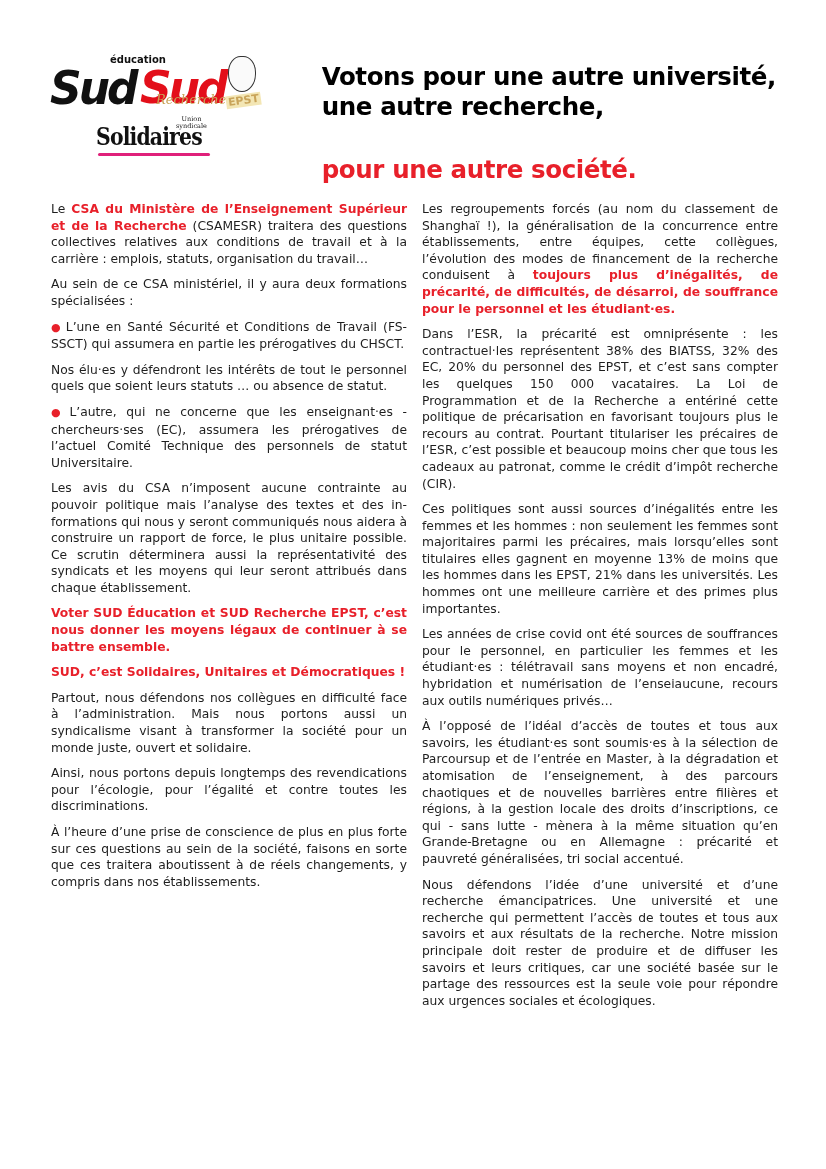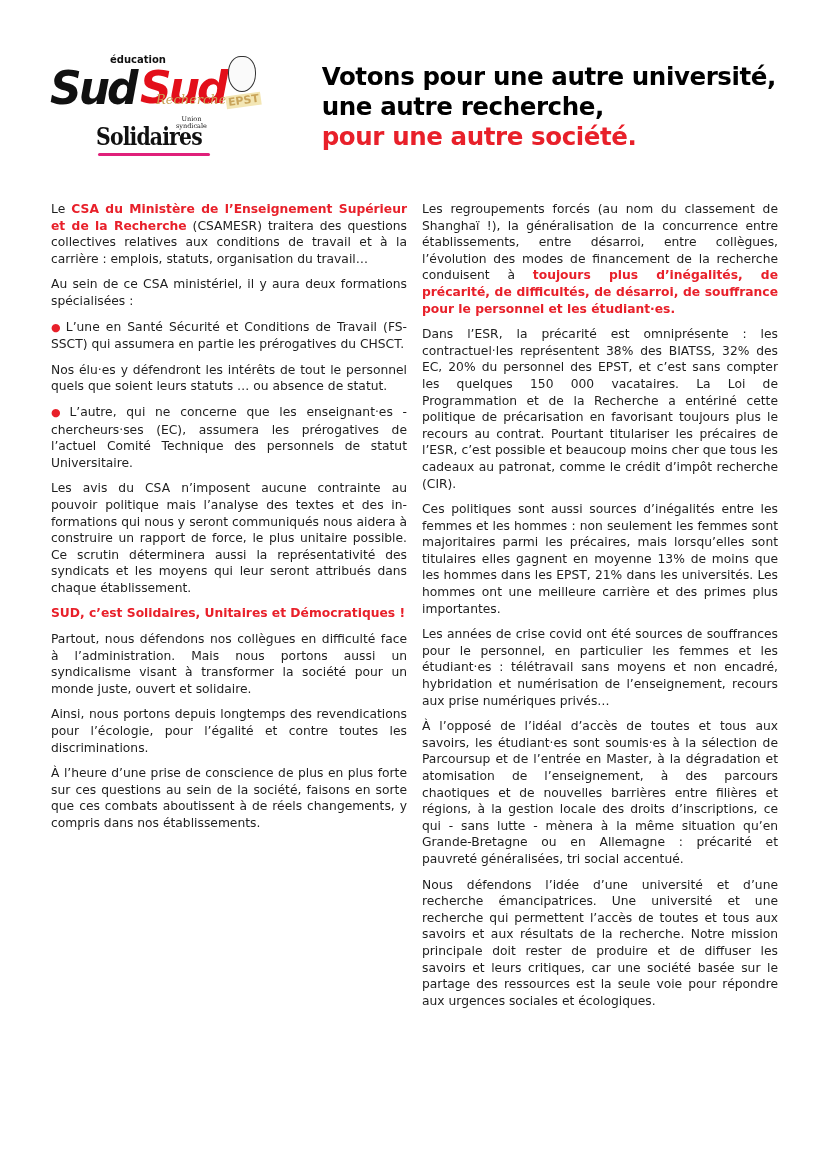--- a/index.html
+++ b/index.html
@@ -27,21 +27,21 @@
   .headline { position: absolute; right: 50px; top: 62px; text-align: left;
               font-family: "DejaVu Sans", sans-serif; font-weight: bold; font-size: 24.5px; line-height: 30px;
               letter-spacing: -0.4px; color: #000; }
   .headline .red { color: #e8202a; }
 
   .col { position: absolute; top: 201px; width: 356px; font-size: 12.3px; line-height: 16.6px;
          text-align: justify; color: #1e1e1e; }
   .col.left { left: 51px; }
   .col.right { left: 422px; }
   .col p { margin: 0 0 9px 0; hyphens: manual; }
-  .red { color: #e8202a; }
+  .red { color: #e8202a; margin-top: 33px; }
   .bold { font-weight: bold; }
   .bullet { color: #e8202a; font-size: 11px; margin-right: 3px; }
 </style>
 </head>
 <body>
 
 <div class="logo">
   <span class="logo-edu">éducation</span>
   <span class="logo-sud1">Sud</span>
   <span class="logo-sud2">Sud</span>
@@ -62,26 +62,27 @@
   <div class="red">pour une autre société.</div>
 </div>
 
 <div class="col left">
   <p><span>Le </span><span class="red bold">CSA du Ministère de l’Enseignement Supé­rieur et de la Recherche</span><span> (CSAMESR) traitera des questions collectives relatives aux conditions de travail et à la carrière : emplois, statuts, organisation du travail…</span></p>
   <p>Au sein de ce CSA ministériel, il y aura deux forma­tions spécialisées :</p>
   <p><span class="bullet">●</span><span>L’une en Santé Sécurité et Conditions de Travail (FS-SSCT) qui assumera en partie les prérogatives du CHSCT.</span></p>
   <p>Nos élu·es y défendront les intérêts de tout le per­sonnel quels que soient leurs statuts … ou absence de statut.</p>
   <p><span class="bullet">●</span><span>L’autre, qui ne concerne que les enseignant·es -chercheurs·ses (EC), assumera les prérogatives de l’actuel Comité Technique des personnels de statut Universitaire.</span></p>
   <p>Les avis du CSA n’imposent aucune contrainte au pouvoir politique mais l’analyse des textes et des in­formations qui nous y seront communiqués nous aidera à construire un rapport de force, le plus uni­taire possible. Ce scrutin déterminera aussi la repré­sentativité des syndicats et les moyens qui leur se­ront attribués dans chaque établissement.</p>
+  <p class="red bold">Voter SUD Éducation et SUD Recherche EPST, c’est nous donner les moyens légaux de conti­nuer à se battre ensemble.</p>
   <p class="red bold">SUD, c’est Solidaires, Unitaires et Démocra­tiques !</p>
   <p>Partout, nous défendons nos collègues en difficulté face à l’administration. Mais nous portons aussi un syndicalisme visant à transformer la société pour un monde juste, ouvert et solidaire.</p>
   <p>Ainsi, nous portons depuis longtemps des reven­dications pour l’écologie, pour l’égalité et contre toutes les discriminations.</p>
-  <p>À l’heure d’une prise de conscience de plus en plus forte sur ces questions au sein de la société, faisons en sorte que ces combats aboutissent à de réels changements, y compris dans nos établissements.</p>
+  <p>À l’heure d’une prise de conscience de plus en plus forte sur ces questions au sein de la société, faisons en sorte que ces traitera aboutissent à de réels changements, y compris dans nos établissements.</p>
 </div>
 
 <div class="col right">
-  <p><span>Les regroupements forcés (au nom du classement de Shanghaï !), la généralisation de la concurrence entre établissements, entre désarroi, entre collè­gues, l’évolution des modes de financement de la recherche conduisent à </span><span class="red bold">toujours plus d’inégalités, de précarité, de difficultés, de désarroi, de souf­france pour le personnel et les étudiant·es.</span></p>
+  <p><span>Les regroupements forcés (au nom du classement de Shanghaï !), la généralisation de la concurrence entre établissements, entre équipes, cette collè­gues, l’évolution des modes de financement de la recherche conduisent à </span><span class="red bold">toujours plus d’inégalités, de précarité, de difficultés, de désarroi, de souf­france pour le personnel et les étudiant·es.</span></p>
   <p>Dans l’ESR, la précarité est omniprésente : les contractuel·les représentent 38% des BIATSS, 32% des EC, 20% du personnel des EPST, et c’est sans compter les quelques 150 000 vacataires. La Loi de Programmation et de la Recherche a entériné cette politique de précarisation en favorisant toujours plus le recours au contrat. Pourtant titulariser les précaires de l’ESR, c’est possible et beaucoup moins cher que tous les cadeaux au patronat, comme le crédit d’impôt recherche (CIR).</p>
   <p>Ces politiques sont aussi sources d’inégalités entre les femmes et les hommes : non seulement les femmes sont majoritaires parmi les précaires, mais lorsqu’elles sont titulaires elles gagnent en moyenne 13% de moins que les hommes dans les EPST, 21% dans les universités. Les hommes ont une meilleure carrière et des primes plus importantes.</p>
-  <p>Les années de crise covid ont été sources de souf­frances pour le personnel, en particulier les femmes et les étudiant·es : télétravail sans moyens et non encadré, hybridation et numérisation de l’ensei­gnement, recours aux prise numériques privés…</p>
+  <p>Les années de crise covid ont été sources de souf­frances pour le personnel, en particulier les femmes et les étudiant·es : télétravail sans moyens et non encadré, hybridation et numérisation de l’ensei­aucune, recours aux outils numériques privés…</p>
   <p>À l’opposé de l’idéal d’accès de toutes et tous aux savoirs, les étudiant·es sont soumis·es à la sélec­tion de Parcoursup et de l’entrée en Master, à la dégradation et atomisation de l’enseignement, à des parcours chaotiques et de nouvelles barrières entre filières et régions, à la gestion locale des droits d’inscriptions, ce qui - sans lutte - mènera à la même situation qu’en Grande-Bretagne ou en Allemagne : précarité et pauvreté généralisées, tri social accentué.</p>
   <p>Nous défendons l’idée d’une université et d’une recherche émancipatrices. Une université et une recherche qui permettent l’accès de toutes et tous aux savoirs et aux résultats de la recherche. Notre mission principale doit rester de produire et de dif­fuser les savoirs et leurs critiques, car une société basée sur le partage des ressources est la seule voie pour répondre aux urgences sociales et écolo­giques.</p>
 </div>
 
 </body></html>

